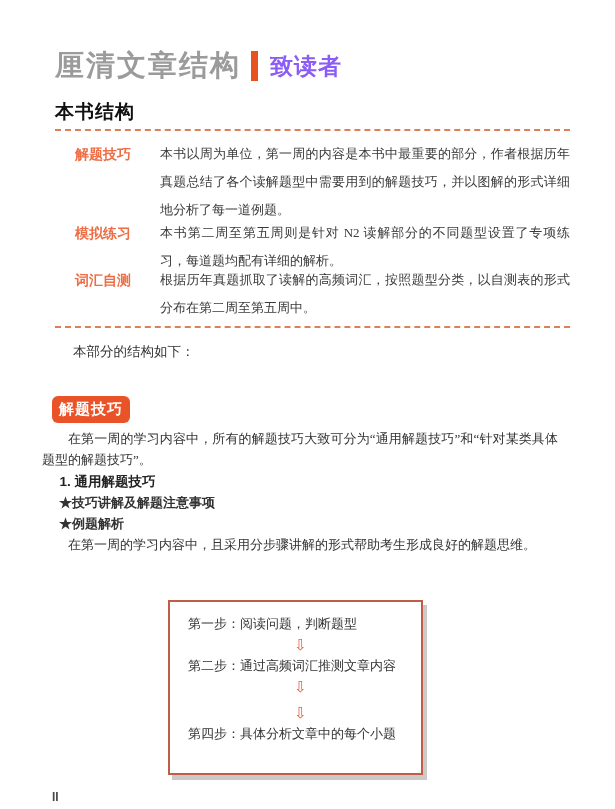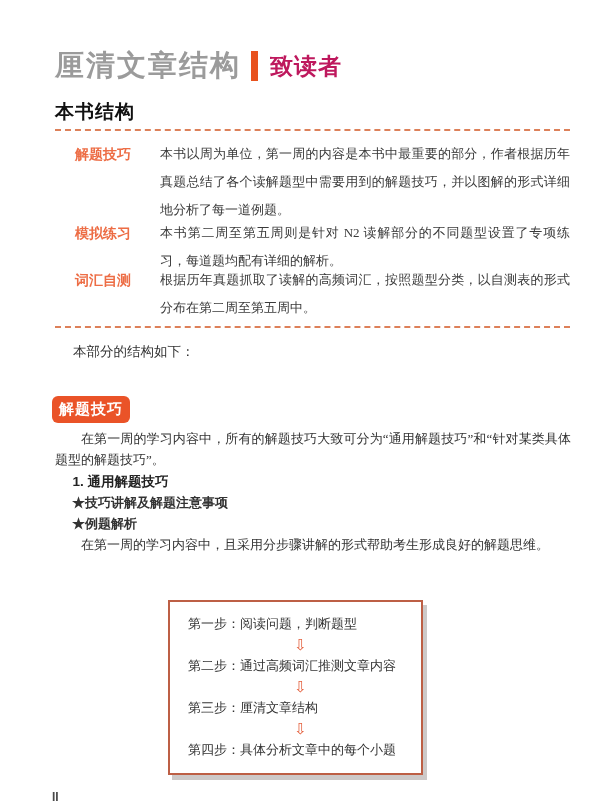--- a/index.html
+++ b/index.html
@@ -5,21 +5,21 @@
   html,body{margin:0;padding:0;background:#ffffff;}
   #page{position:relative;width:615px;height:809px;background:#ffffff;overflow:hidden;
         font-family:"Liberation Serif","DejaVu Serif",serif;color:#333;}
 
   
   .hdr{position:absolute;left:55px;top:46px;display:flex;align-items:center;}
   .jp-title{font-family:"Liberation Sans","DejaVu Sans",sans-serif;font-weight:bold;
             font-size:29px;color:#9b9b9b;letter-spacing:2px;}
   .hdr-bar{width:7px;height:30px;background:#e8521e;margin:0 12px 0 10px;}
   .cn-title{font-family:"Liberation Sans","DejaVu Sans",sans-serif;font-weight:bold;
-            font-size:23px;color:#be185d;letter-spacing:1px;}
+            font-size:23px;color:#8b5cf6;letter-spacing:1px;}
 
   
   .sec-title{position:absolute;left:55px;top:99px;font-size:19px;font-weight:bold;color:#111;
              letter-spacing:1px;}
   .dashline{position:absolute;left:55px;width:515px;border-top:2px dashed #dd8059;}
   .dash1{top:129px;} .dash2{top:326px;}
 
   
   .defrow{position:absolute;left:75px;width:495px;display:flex;}
   .defrow .lbl{width:85px;flex:0 0 85px;font-family:"Liberation Sans","DejaVu Sans",sans-serif;
@@ -29,21 +29,21 @@
 
   .intro{position:absolute;left:73px;top:343px;font-size:13.5px;color:#333;}
 
   
   .badge{position:absolute;left:52px;top:396px;width:78px;height:27px;background:#ea5328;
          border-radius:6px;color:#fff;font-family:"Liberation Sans","DejaVu Sans",sans-serif;
          font-weight:bold;font-size:15px;display:flex;align-items:center;justify-content:center;
          letter-spacing:1px;}
 
   
-  .main{position:absolute;left:55px;top:428px;width:516px;font-size:13px;line-height:21px;
+  .main{position:absolute;left:42px;top:428px;width:516px;font-size:13px;line-height:21px;
         text-align:justify;color:#333;}
   .main p{margin:0;text-indent:2em;}
   .main .subhead{font-family:"Liberation Sans","DejaVu Sans",sans-serif;font-weight:bold;
                  color:#222;text-indent:1.3em;font-size:13.5px;margin:1px 0;}
   .main .bullet{text-indent:1.3em;line-height:20.5px;font-weight:bold;}
 
   
   .stepbox{position:absolute;left:168px;top:600px;width:255px;height:175px;box-sizing:border-box;
            border:2px solid #bd5f45;background:#fff;box-shadow:4px 5px 0 #cdc9c8;
            padding:14px 0 0 18px;}
@@ -94,20 +94,19 @@
     <div class="bullet">★技巧讲解及解题注意事项</div>
     <div class="bullet">★例题解析</div>
     <p>在第一周的学习内容中，且采用分步骤讲解的形式帮助考生形成良好的解题思维。</p>
   </div>
 
   <div class="stepbox">
     <div class="step">第一步：阅读问题，判断题型</div>
     <div class="arrow">⇩</div>
     <div class="step">第二步：通过高频词汇推测文章内容</div>
     <div class="arrow">⇩</div>
-    <div class="step">第三步：厘清文章结构</div>
     <div class="arrow">⇩</div>
     <div class="step">第四步：具体分析文章中的每个小题</div>
   </div>
 
   <div class="pagenum">II</div>
 
 </div>
 
 </body></html>

